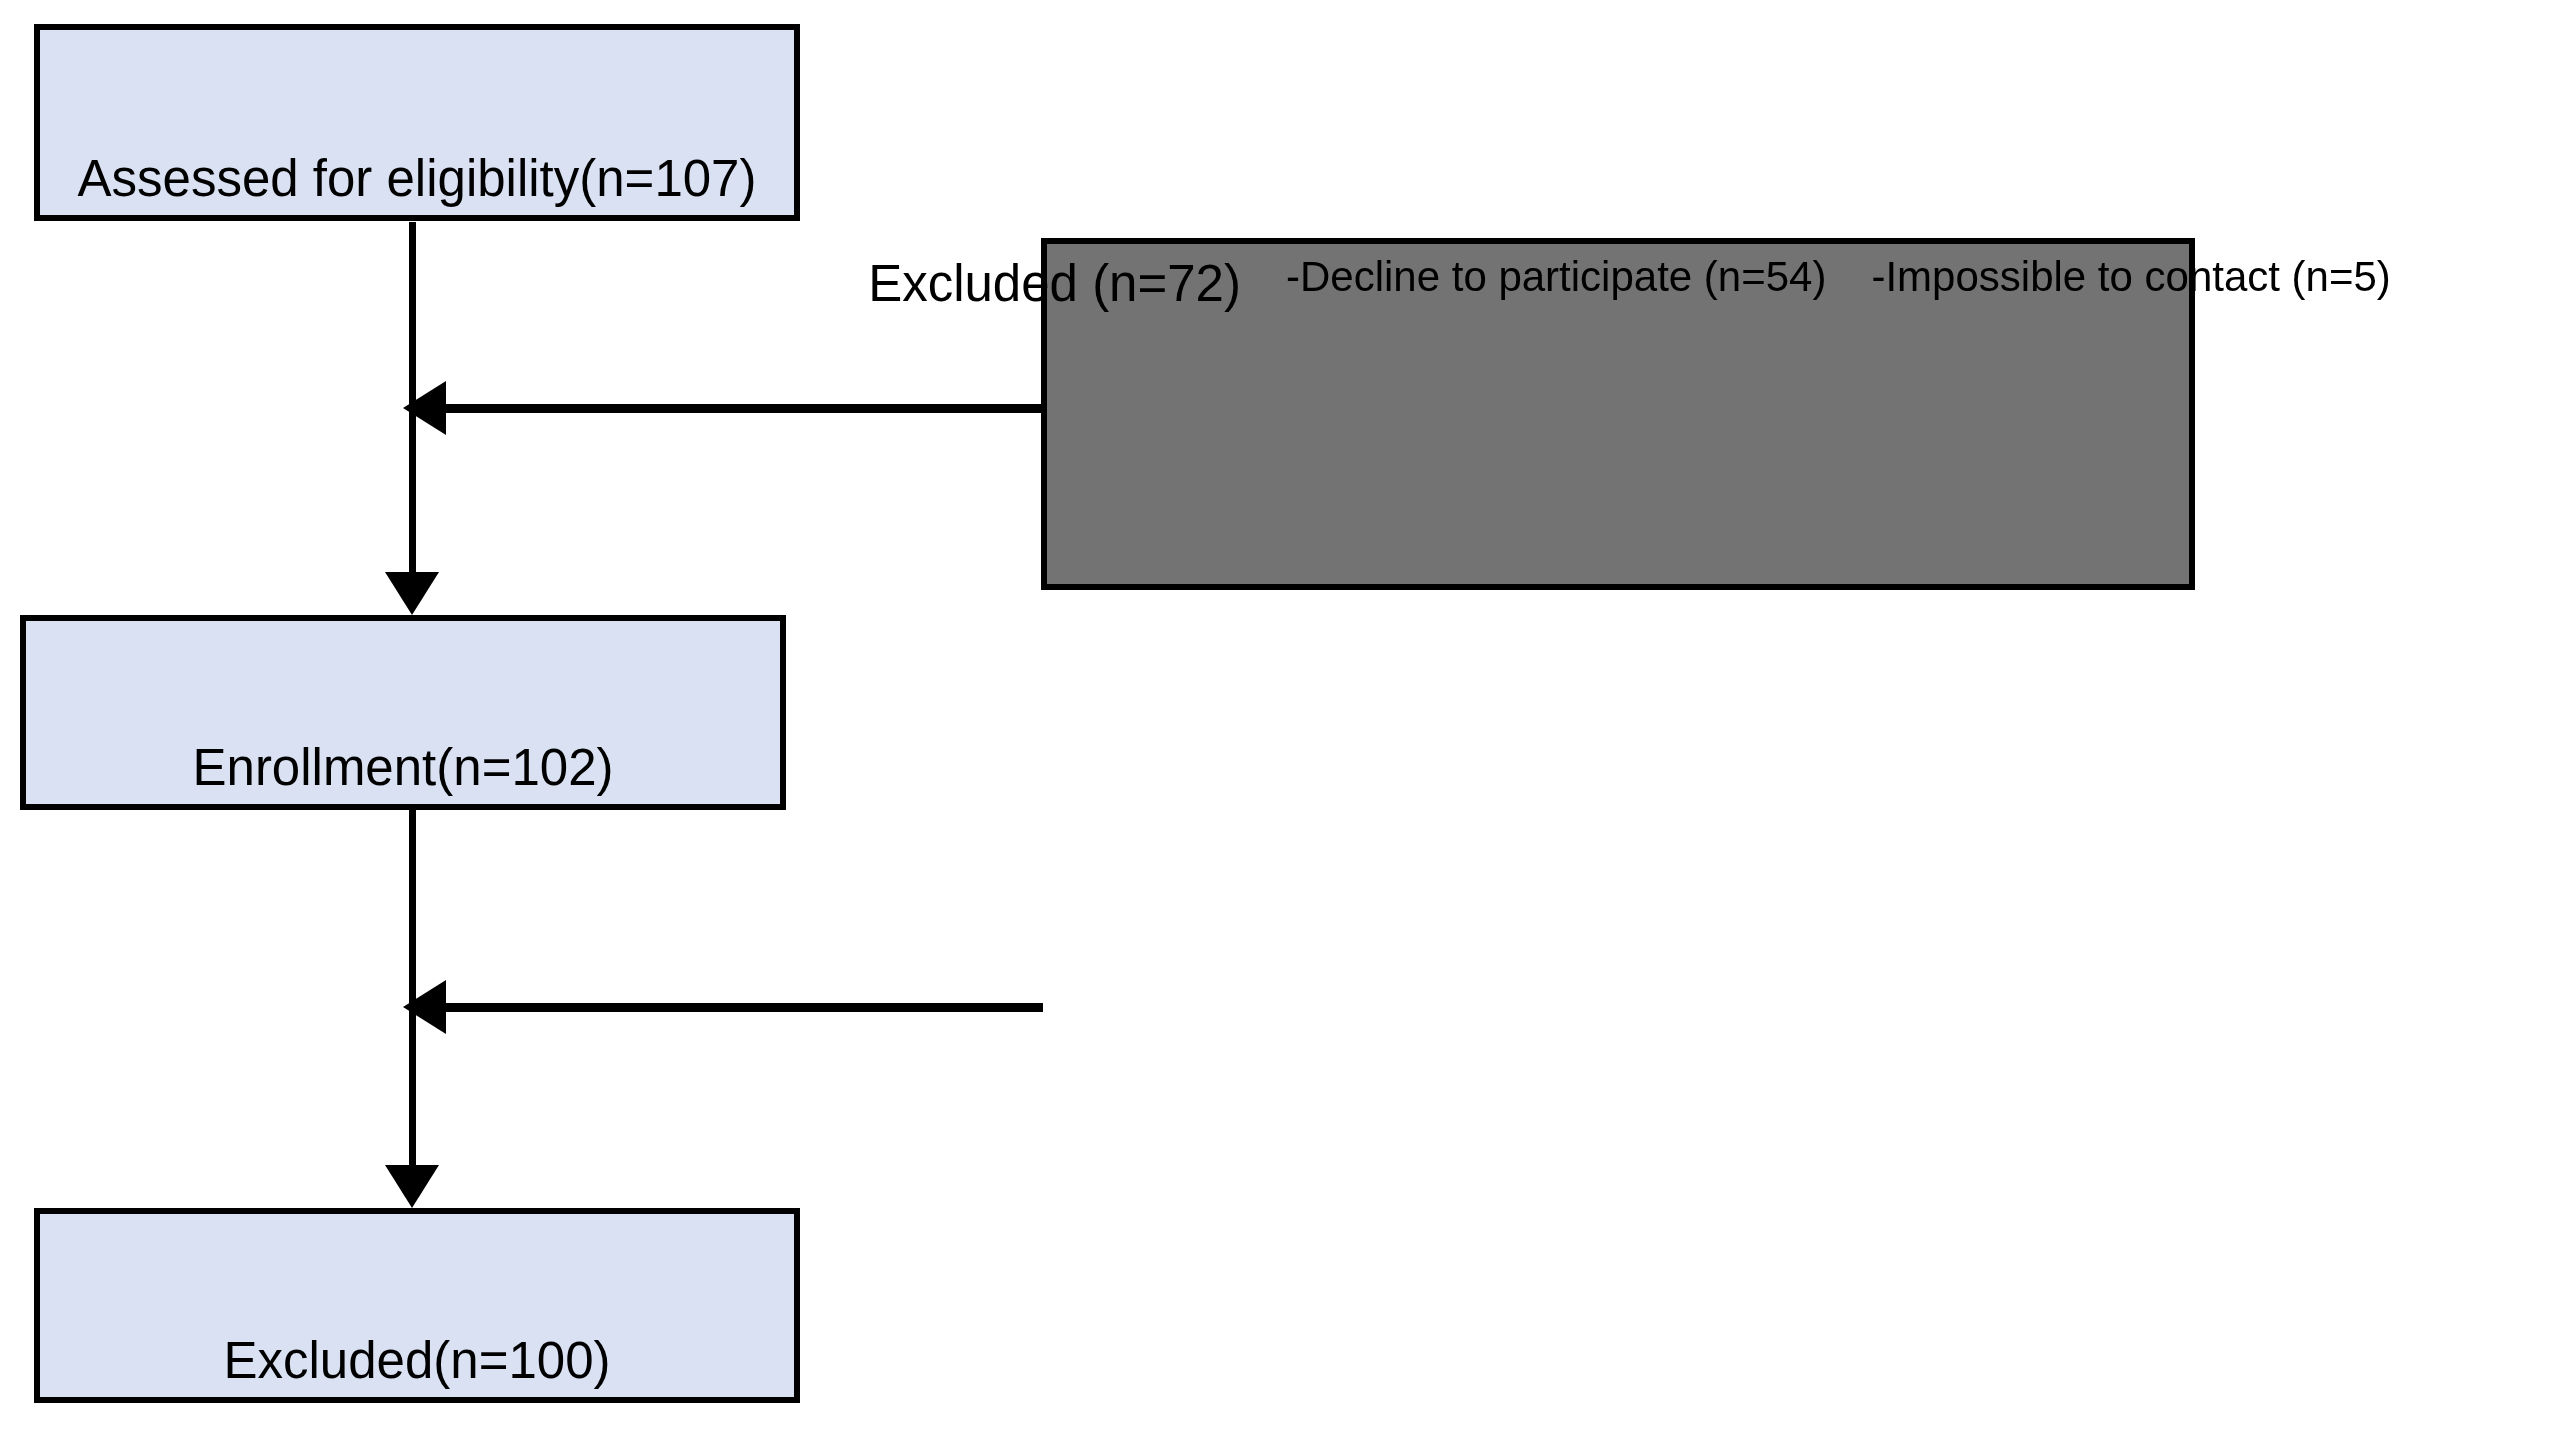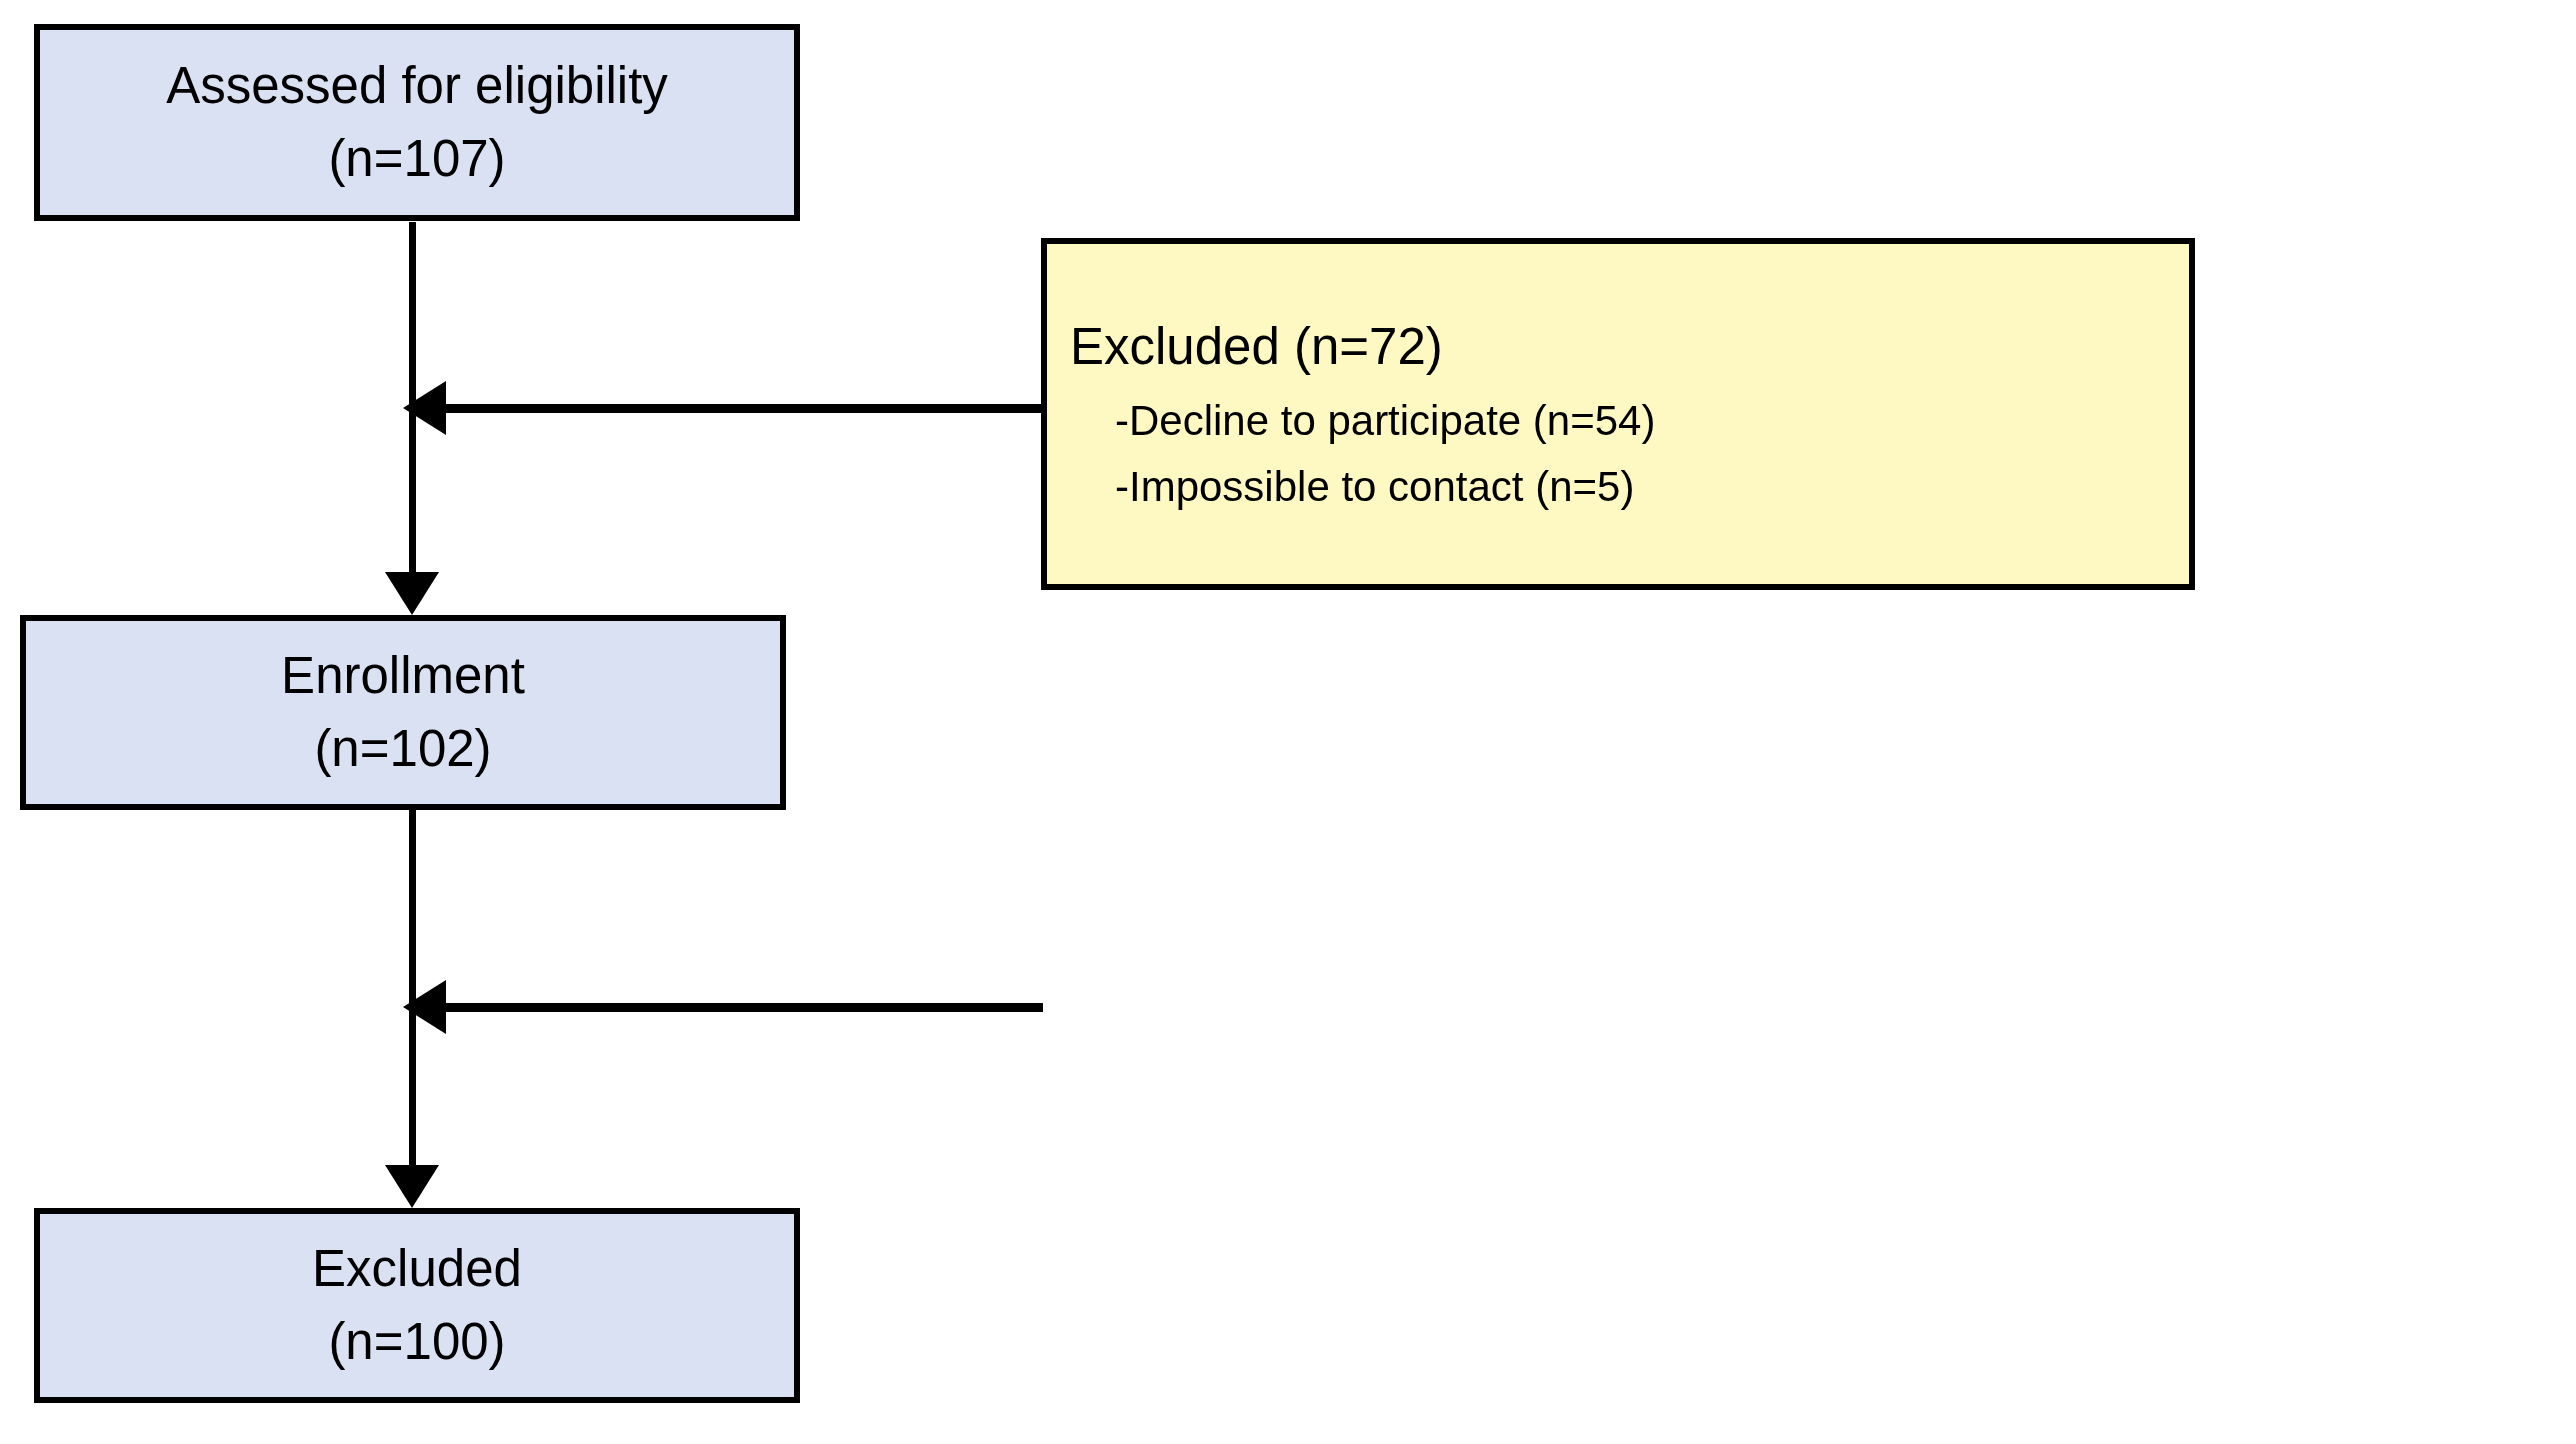--- a/index.html
+++ b/index.html
@@ -13,40 +13,40 @@
     height: 1444px;
     background: #ffffff;
     overflow: hidden;
     font-family: "Liberation Sans", sans-serif;
   }
   .node {
     position: absolute;
     box-sizing: border-box;
     border: 6.8px solid #000000;
     display: flex;
-    flex-direction: column;
-    align-items: center;
+    flex-direction: row;
+    align-items: flex-end;
     justify-content: center;
   }
   .node.filled { background: #d9e1f2; }
 
   .node-line {
     font-size: 51px;
     line-height: 1.42;
     color: #000000;
     white-space: nowrap;
   }
 
   .exbox {
     position: absolute;
     box-sizing: border-box;
     border: 6.8px solid #000000;
-    background: #fef9c3;
+    background: #737373;
     display: flex;
-    flex-direction: column;
+    flex-direction: row;
     justify-content: center;
     padding-left: 23px;
   }
   .ex-title {
     font-size: 51px;
     line-height: 1.58;
     color: #000000;
     white-space: nowrap;
   }
   .ex-item {

